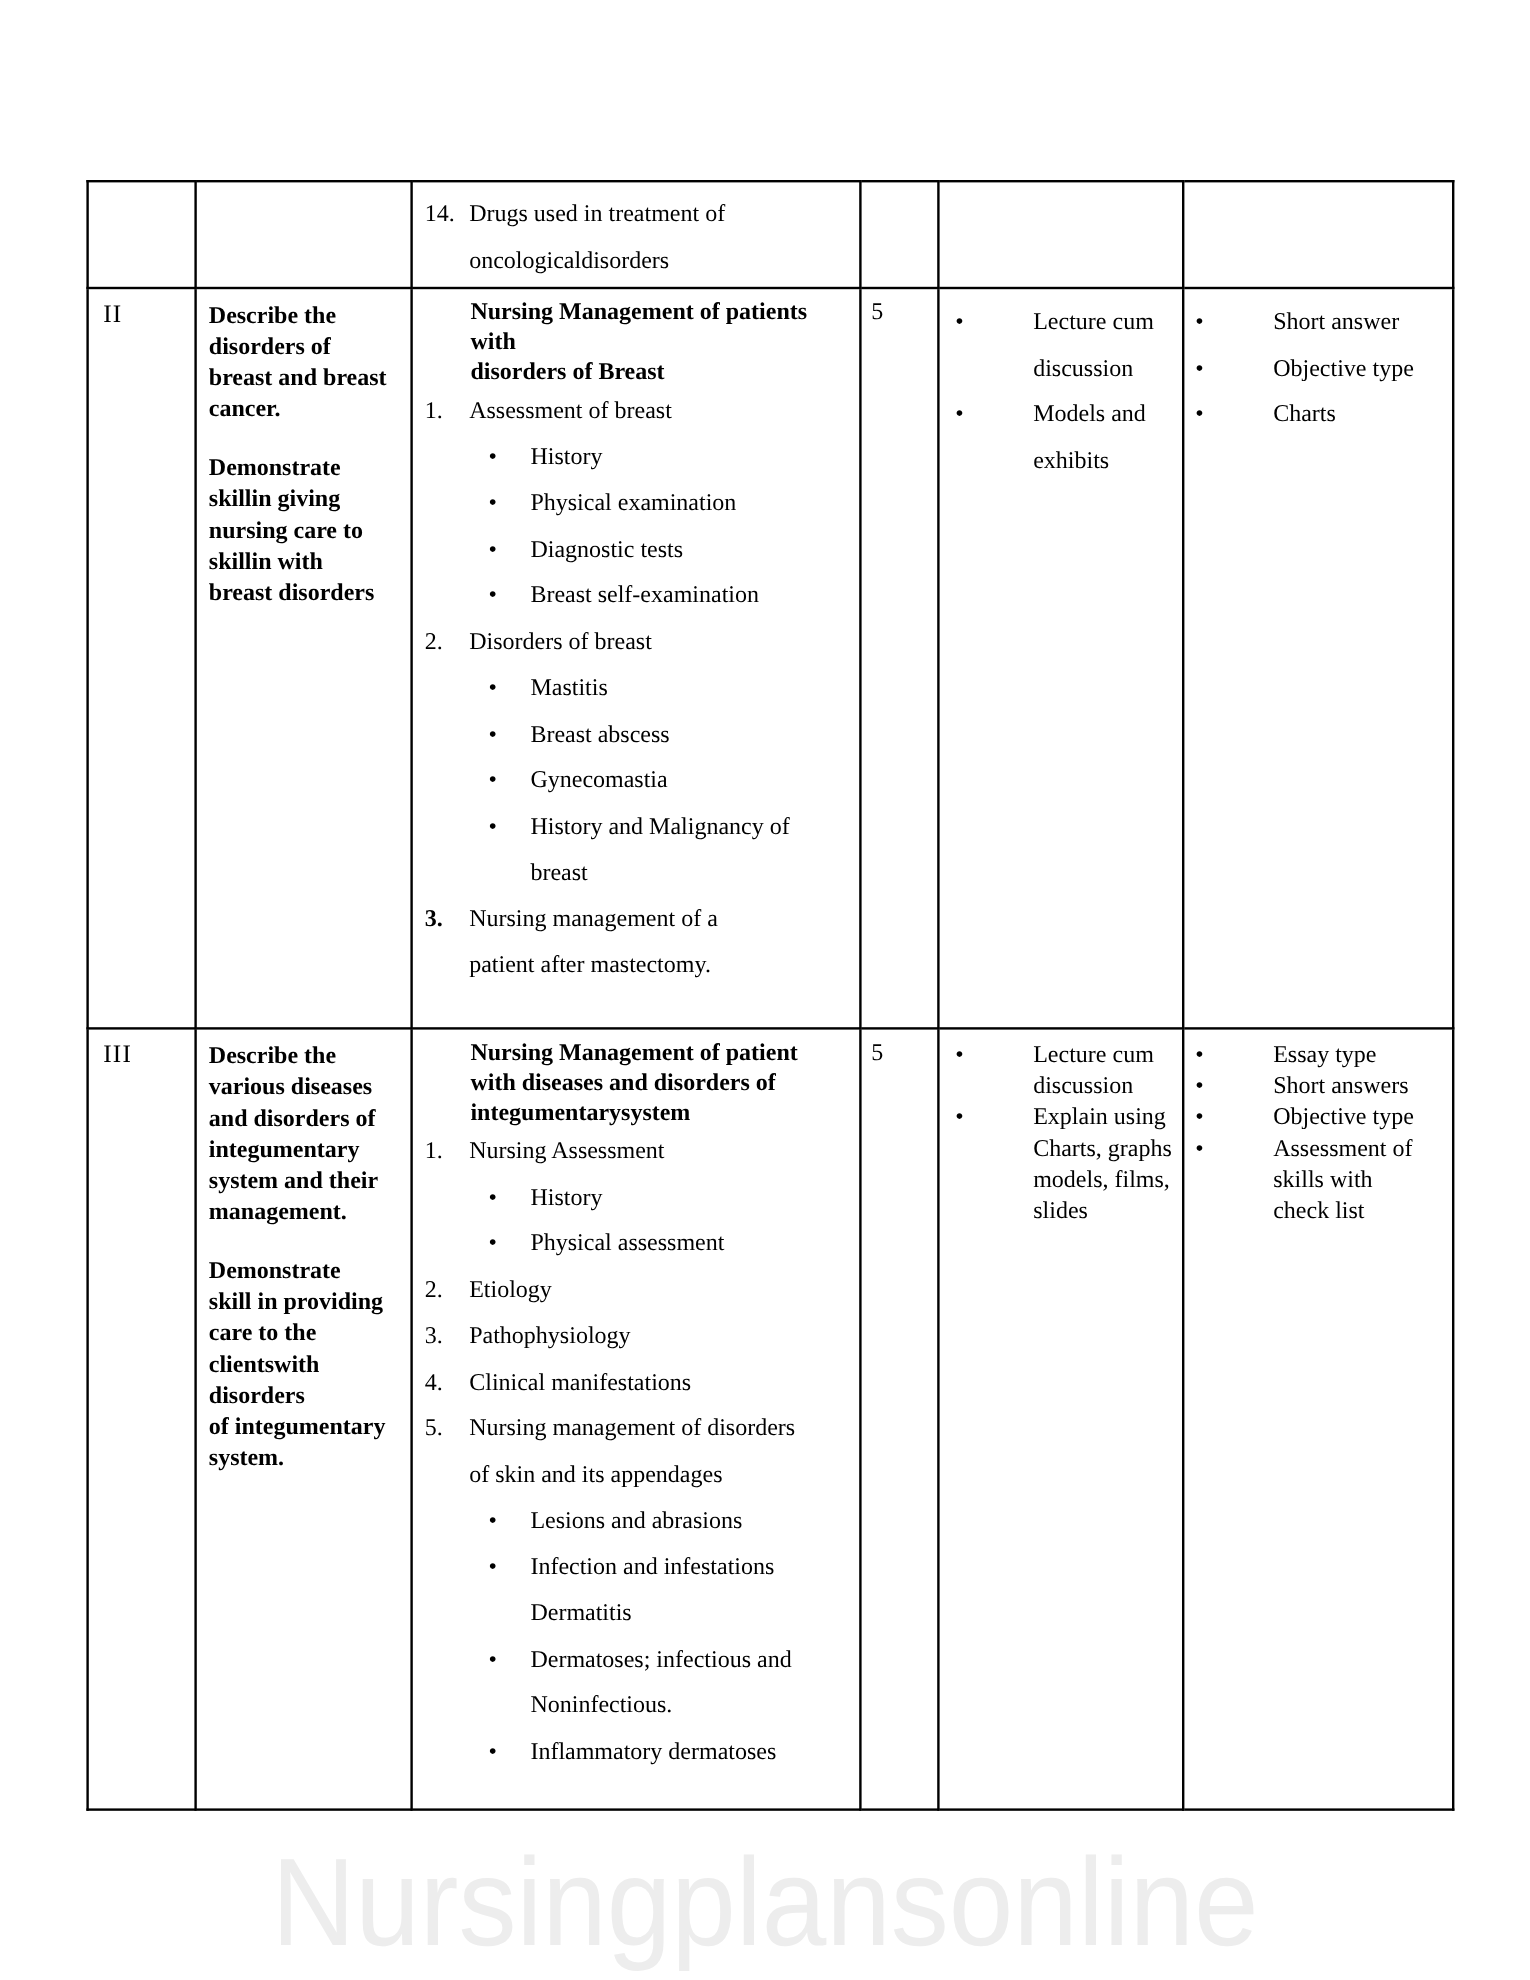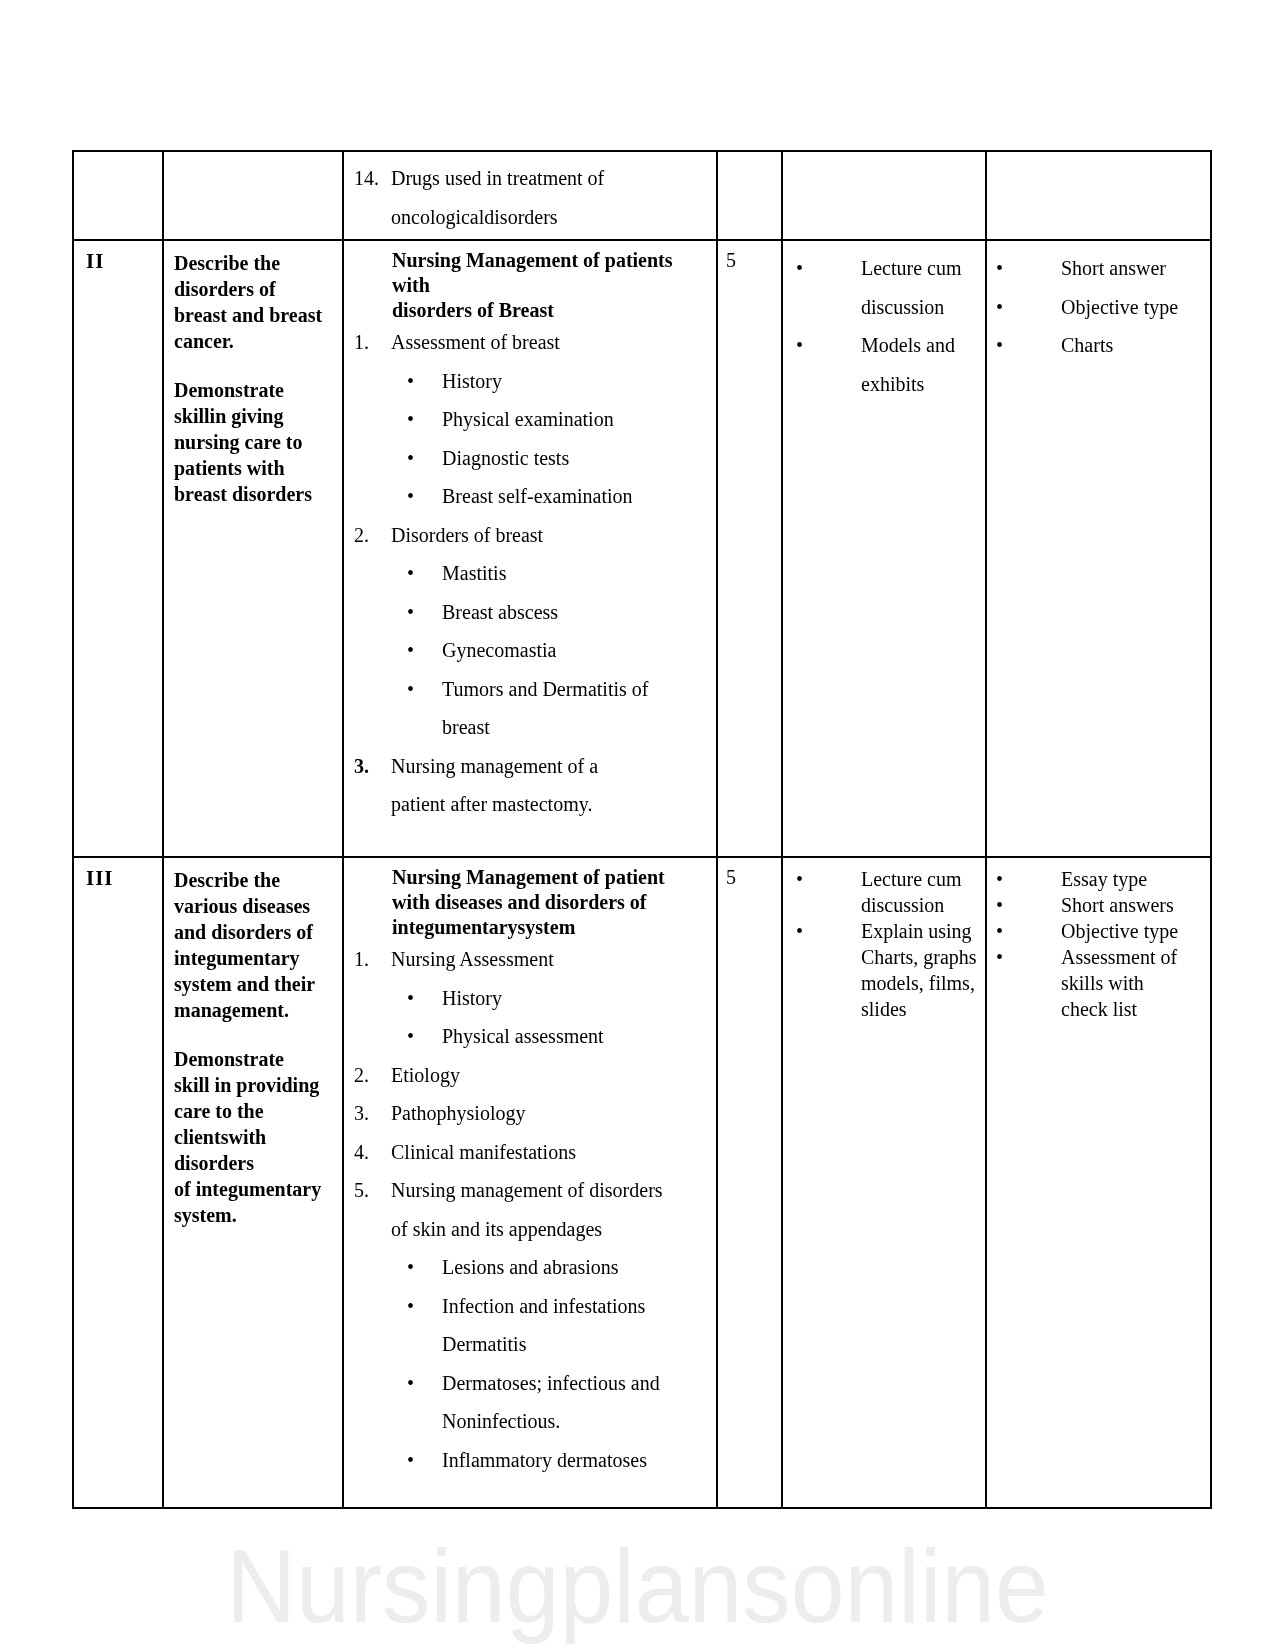--- a/index.html
+++ b/index.html
@@ -18,21 +18,21 @@
   table.syllabus td{
     border:2px solid #000;
     vertical-align:top;
     padding:0;
     font-size:20px;
   }
   tr.r0 td{height:78px;}
   tr.r1 td{height:606px;}
   tr.r2 td{height:640px;}
 
-  .td-unit{padding:8px 0 0 12px !important;font-weight:bold;font-size:21px !important;letter-spacing:1px;}
+  .td-unit{padding:8px 0 0 12px !important;font-weight:normal;font-size:21px !important;letter-spacing:1px;}
   .td-obj{padding:9px 5px 0 10px !important;line-height:26px;font-weight:bold;}
   .obj-par + .obj-par{margin-top:23px;}
   .td-content{padding:7px 6px 0 10px !important;}
   .content-heading{font-weight:bold;line-height:25px;margin-left:38px;}
   .c-item{display:flex;line-height:38.5px;}
   .c-item .marker{flex:0 0 37px;}
   .c-item .marker.bold{font-weight:bold;}
   .c-item.bullet{padding-left:53px;}
   .c-item.bullet .marker{flex:0 0 35px;}
   .c-item .text{flex:1;}
@@ -93,21 +93,21 @@
             <div class="obj-par">
               <div>Describe the</div>
               <div>disorders of</div>
               <div>breast and breast</div>
               <div>cancer.</div>
             </div>
             <div class="obj-par">
               <div>Demonstrate</div>
               <div>skillin giving</div>
               <div>nursing care to</div>
-              <div>patients with</div>
+              <div>skillin with</div>
               <div>breast disorders</div>
             </div>
           </td>
         <td class="td-content">
             <div class="content-heading">
               <div>Nursing Management of patients</div>
               <div>with</div>
               <div>disorders of Breast</div>
             </div>
             <div class="c-item">
@@ -160,21 +160,21 @@
             </div>
             <div class="c-item bullet">
               <span class="marker">•</span>
               <span class="text">
                 <div>Gynecomastia</div>
               </span>
             </div>
             <div class="c-item bullet">
               <span class="marker">•</span>
               <span class="text">
-                <div>Tumors and Dermatitis of</div>
+                <div>History and Malignancy of</div>
                 <div>breast</div>
               </span>
             </div>
             <div class="c-item">
               <span class="marker bold">3.</span>
               <span class="text">
                 <div>Nursing management of a</div>
                 <div>patient after mastectomy.</div>
               </span>
             </div>

